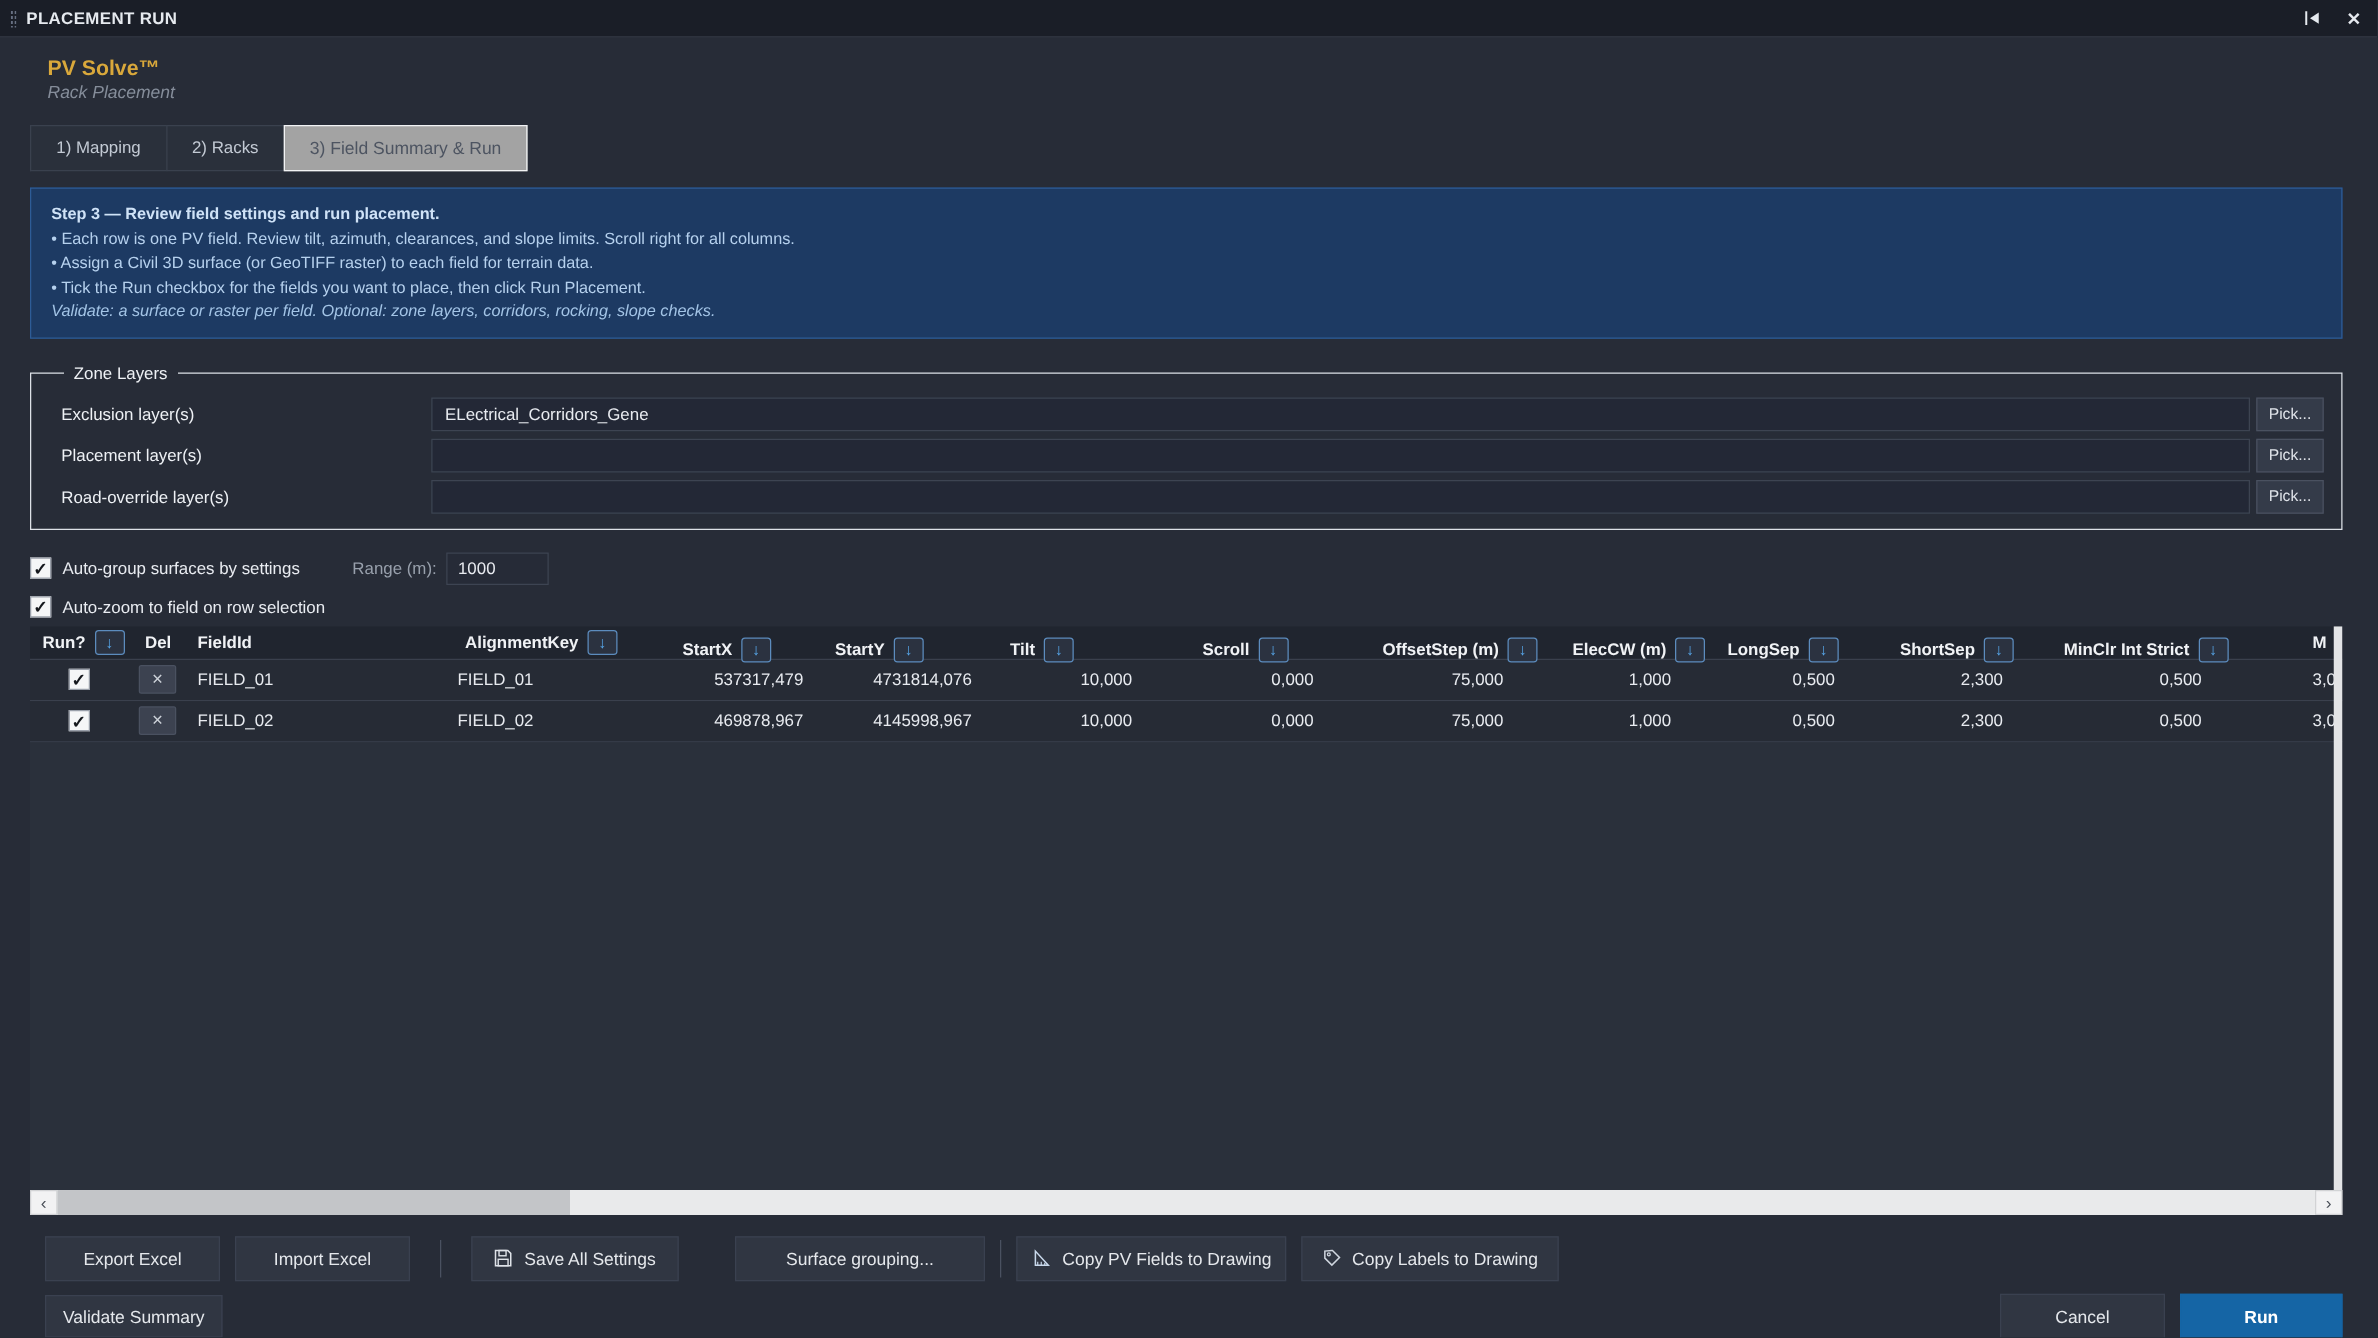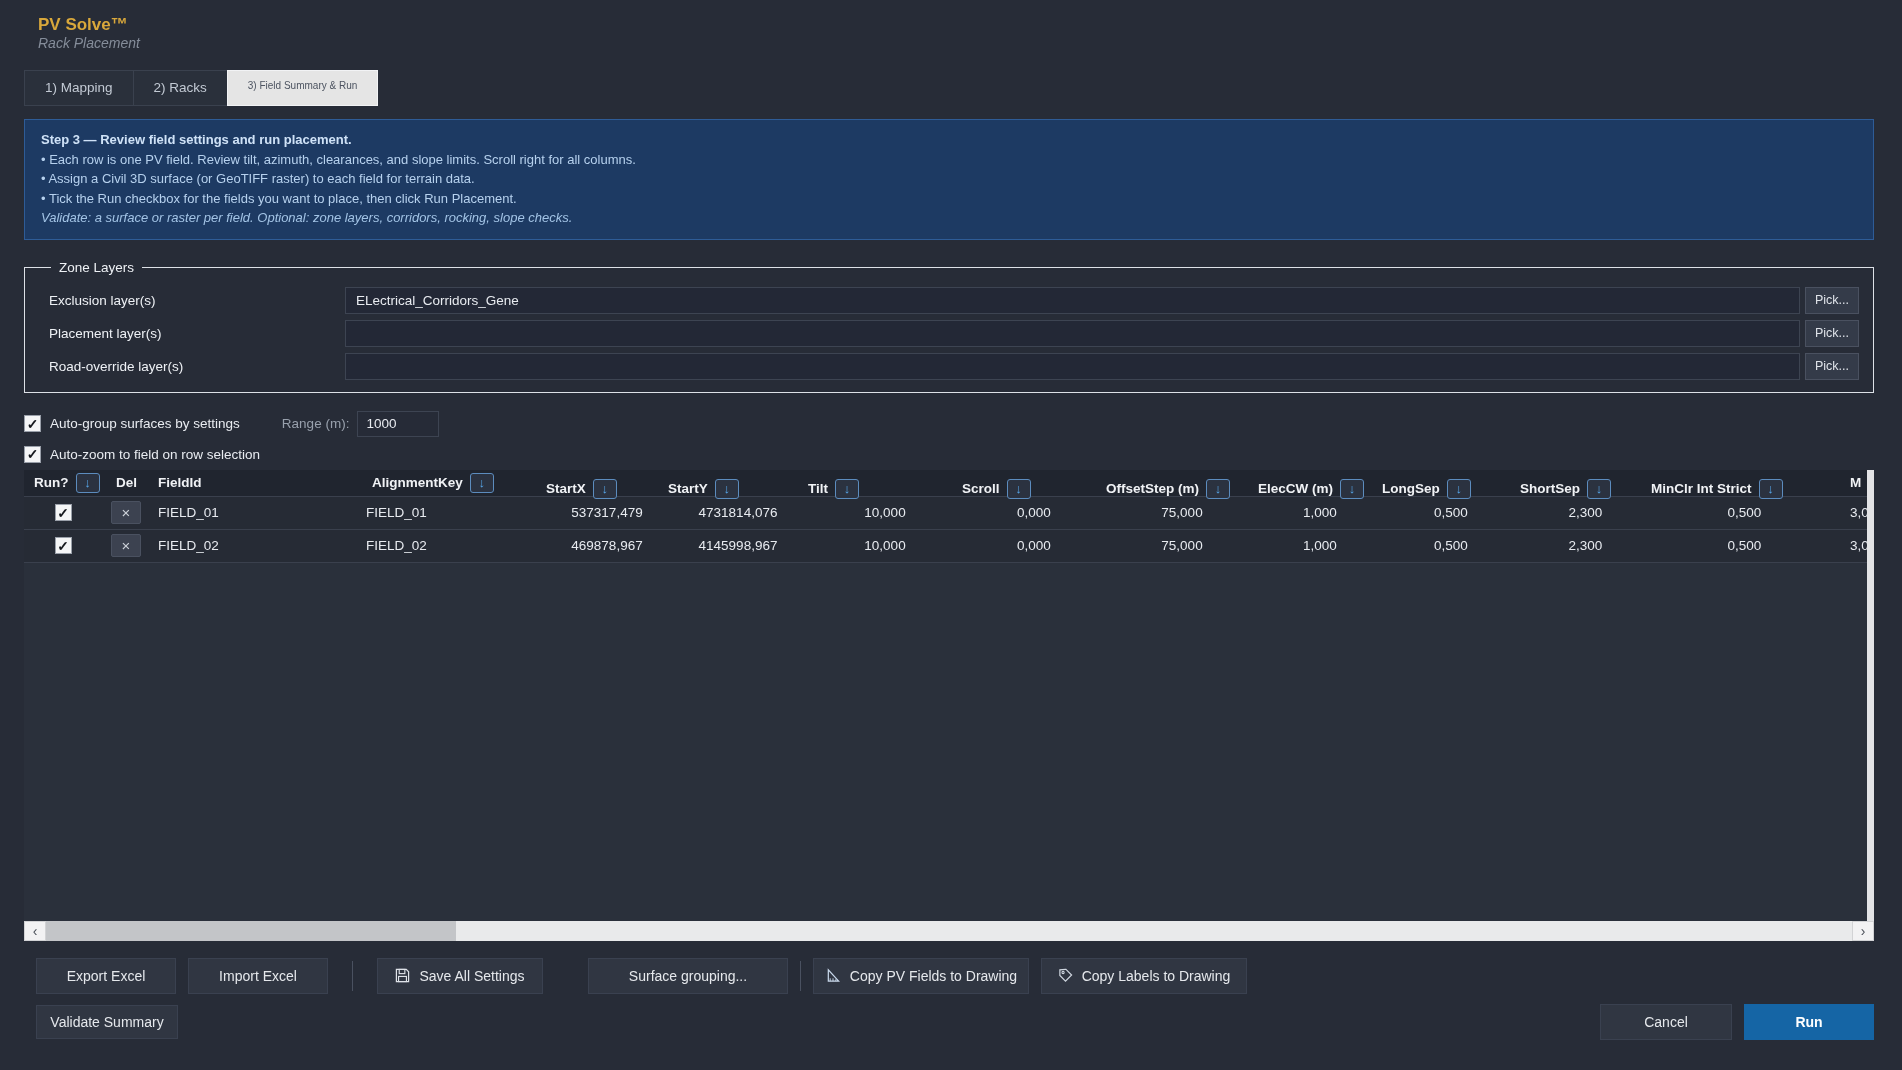--- a/index.html
+++ b/index.html
@@ -22,21 +22,21 @@
   
   .brand-row { padding:15px 0 0 26px; display:flex; align-items:baseline;flex-direction:column; }
   .brand { color:#d9a83b; font-weight:bold; font-size:17px; }
   .brand-sub { color:#858d9a; font-style:italic; font-size:14px; margin-left:12px; }
 
   
   .tabs { display:flex; margin:19px 0 0 24px; }
   .tab { padding:9px 20px 10px; font-size:13.5px; color:#c3cad4; background:#2a303b;
          border:1px solid #3a414e; border-right:none; cursor:default; }
   .tab:last-child { border-right:1px solid #3a414e; }
-  .tab.active { background:#e5e5e5; color:#4d5461; border-color:#f2f3f5; font-size:10px;text-align:center; }
+  .tab.active { background:#a3a3a3; color:#4d5461; border-color:#f2f3f5; font-size:14px;text-align:center; }
 
   
   .info-panel { margin:13px 28px 0 24px; background:#1d3a63; border:1px solid #2e5c97;
                 padding:10px 16px 11px; font-size:13px; line-height:19.5px; }
   .info-heading { font-weight:bold; color:#cfe2f7; }
   .info-line { color:#b6d1ee; }
   .info-note { color:#a3c4e6; font-style:italic; }
 
   
   fieldset.zone { margin:20px 28px 0 24px; border:1px solid #dde1e7; padding:6px 14px 12px 24px; }
@@ -99,20 +99,33 @@
   .validate { width:142px; height:34px; }
   .spacer { flex:1; }
   .cancel { width:132px; margin-right:12px; }
   .run { width:130px; background:#1565a5; border-color:#1565a5; color:#ffffff; font-weight:bold; }
 </style>
 </head>
 <body>
 
 <div class="window">
 
+  <div class="titlebar">
+    <span class="grip"></span>
+    <span class="tb-title">PLACEMENT RUN</span>
+    <span class="tb-icons">
+      <span class="tb-btn">
+        <svg width="15" height="13" viewBox="0 0 15 13">
+            <path d="M3 1v11" stroke="#e6eaef" stroke-width="1.6"></path>
+            <path d="M13 2v9l-7-4.5z" fill="#e6eaef"></path>
+          </svg>
+      </span>
+      <span class="tb-btn tb-close">✕</span>
+    </span>
+  </div>
 
   <div class="brand-row">
     <span class="brand">PV Solve™</span>
     <span class="brand-sub">Rack Placement</span>
   </div>
 
   <div class="tabs" id="tabbar">
       <div class="tab">1) Mapping</div>
       <div class="tab">2) Racks</div>
       <div class="tab active">3) Field Summary &amp; Run</div>

